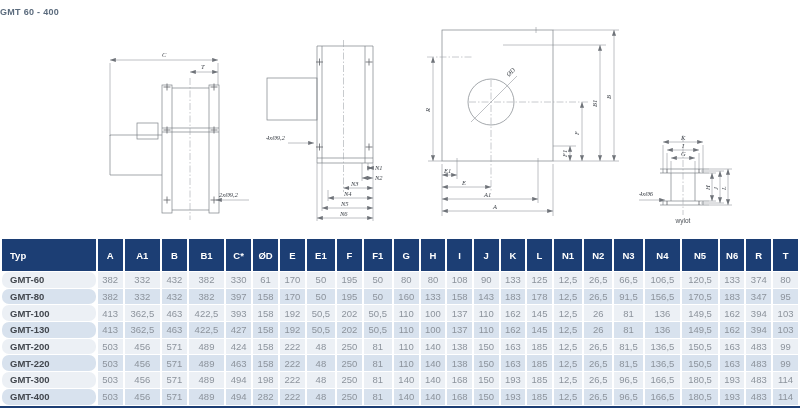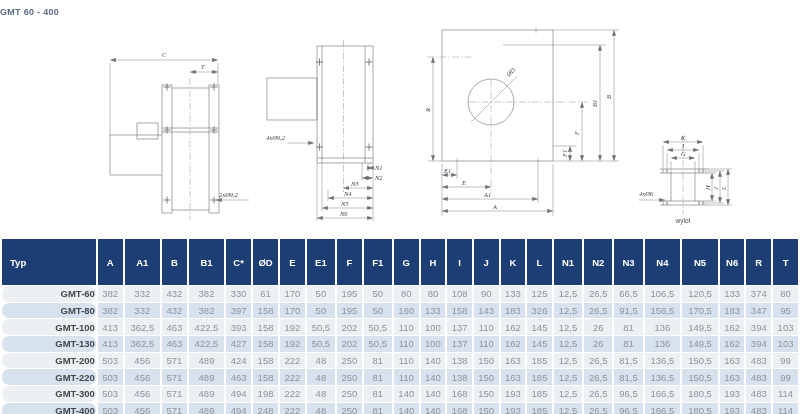--- a/index.html
+++ b/index.html
@@ -12,25 +12,25 @@
   svg .thin{stroke:#8a8e94;stroke-width:.55;fill:none;}
   svg .dd{stroke:#9aa0a6;stroke-width:.55;fill:none;stroke-dasharray:7 2 1.5 2;}
   svg .cr{stroke:#5f6368;stroke-width:.8;fill:none;}
   svg text.dim{font-family:"Liberation Serif",serif;font-style:italic;
                font-size:6.5px;fill:#3f444b;}
   svg text.cap{font-family:"Liberation Sans",sans-serif;font-size:6.5px;fill:#4a4f55;}
   table.spec{position:absolute;top:238px;left:0;width:800px;
              border-collapse:separate;border-spacing:2px 1px;background:#fff;
              border-bottom:2px solid var(--navy,#1c3e74);}
   table.spec th{background:var(--navy,#1c3e74);color:#fff;font-size:9.5px;
-                font-weight:bold;height:16px;padding:15px 2px;text-align:center;white-space:nowrap;}
+                font-weight:bold;height:16px;padding:8px 2px;text-align:center;white-space:nowrap;}
   table.spec th.typ{text-align:left;padding-left:8px;min-width:58px;}
   table.spec td{font-size:9.5px;color:var(--val,#8c939c);text-align:center;
                 height:15.7px;padding:0 1px;white-space:nowrap;}
-  table.spec td.typ{text-align:right;padding-left:8px;font-weight:bold;
+  table.spec td.typ{text-align:left;padding-left:8px;font-weight:bold;
                     color:var(--typ,#42474e);border-radius:7px;}
   table.spec tr.odd td{background:var(--rowL,#ecf0f5);}
   table.spec tr.even td{background:var(--rowD,#d8e2ee);}
 </style>
 </head>
 <body>
 
 <div class="page">
 
   <svg width="0" height="0" style="position:absolute">
@@ -259,21 +259,21 @@
           <td>158</td>
           <td>170</td>
           <td>50</td>
           <td>195</td>
           <td>50</td>
           <td>160</td>
           <td>133</td>
           <td>158</td>
           <td>143</td>
           <td>183</td>
-          <td>326</td>
+          <td>178</td>
           <td>12,5</td>
           <td>26,5</td>
           <td>91,5</td>
           <td>156,5</td>
           <td>170,5</td>
           <td>183</td>
           <td>347</td>
           <td>95</td>
         </tr>
         <tr class="odd">
@@ -411,21 +411,21 @@
           <td>483</td>
           <td>114</td>
         </tr>
         <tr class="even">
           <td class="typ">GMT-400</td>
           <td>503</td>
           <td>456</td>
           <td>571</td>
           <td>489</td>
           <td>494</td>
-          <td>248</td>
+          <td>282</td>
           <td>222</td>
           <td>48</td>
           <td>250</td>
           <td>81</td>
           <td>140</td>
           <td>140</td>
           <td>168</td>
           <td>150</td>
           <td>193</td>
           <td>185</td>

